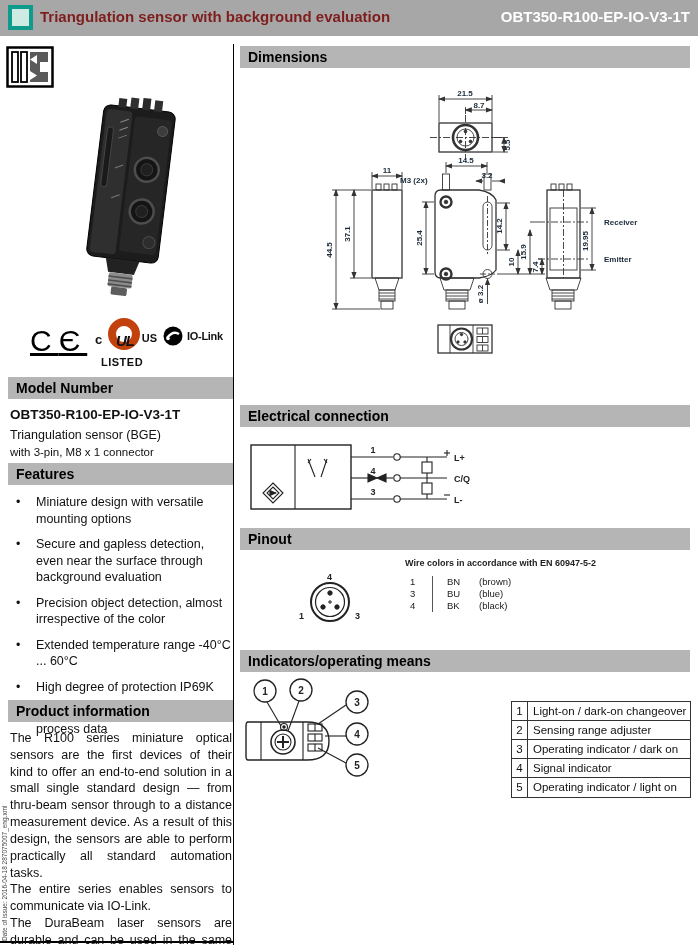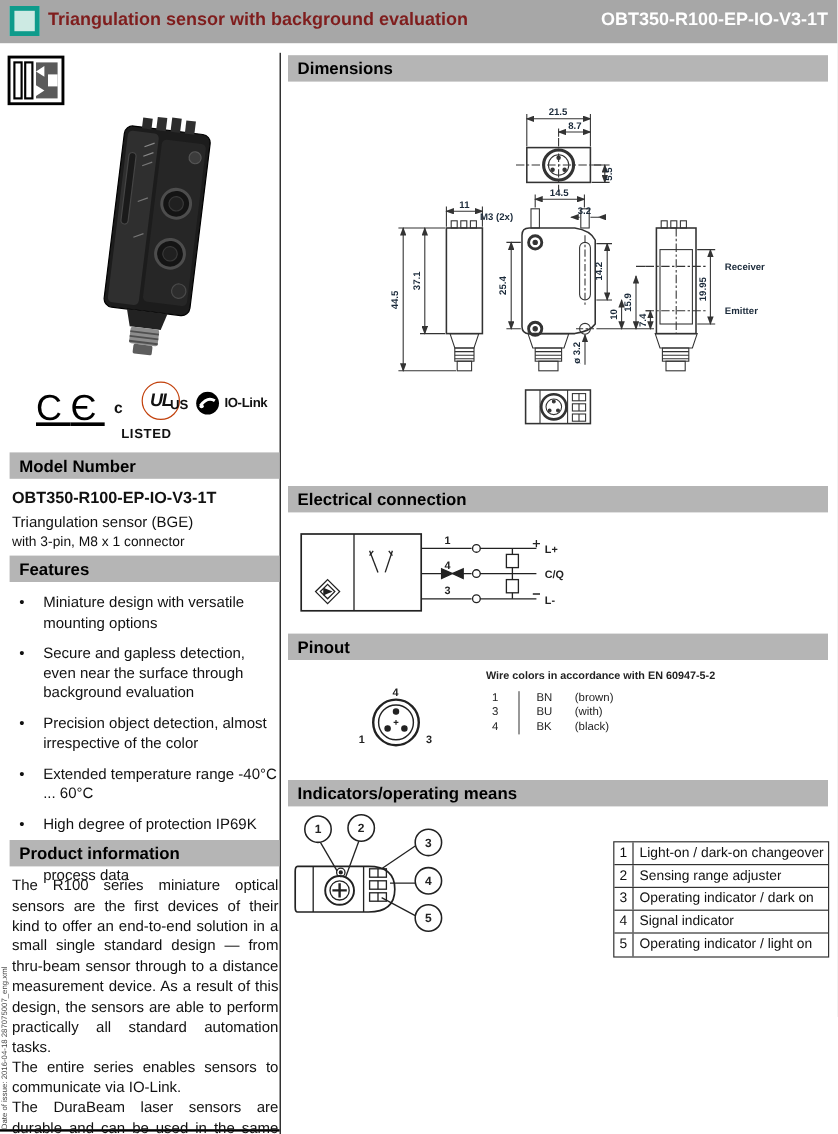--- a/index.html
+++ b/index.html
@@ -23,21 +23,21 @@
   .feat .f-item{display:flex;margin-bottom:9px;font-size:12.5px;line-height:1.32;}
   .feat .f-bullet{width:11px;flex:0 0 11px;margin-left:6px;margin-right:9px;}
   
   .pinfo{position:absolute;left:10px;width:222px;font-size:12.5px;line-height:1.345;text-align:justify;}
   .pinfo p{margin:0;}
   
   .vnote{position:absolute;left:1px;top:941px;transform:rotate(-90deg);transform-origin:top left;white-space:nowrap;font-size:6.5px;color:#444;}
   
   .ce-logo{position:absolute;left:30px;top:324px;font-size:30px;letter-spacing:7px;color:#000;font-weight:500;text-decoration:underline;}
   .ul-logo{position:absolute;left:95px;top:318px;width:62px;height:50px;}
-  .ul-circle{position:absolute;left:23px;top:0px;width:32px;height:32px;border:1px solid #c2410c;border-radius:50%;text-align:center;}
+  .ul-circle{position:absolute;left:13px;top:0px;width:32px;height:32px;border:8px solid #c2410c;border-radius:50%;text-align:center;}
   .ul-inner{font-weight:bold;font-style:italic;font-size:15px;line-height:30px;letter-spacing:-1px;}
   .ul-c{position:absolute;left:0px;top:14px;font-weight:bold;font-size:13px;}
   .ul-us{position:absolute;right:0px;top:14px;font-weight:bold;font-size:11px;}
   .ul-listed{position:absolute;left:6px;top:38px;font-weight:bold;font-size:11px;letter-spacing:0.5px;}
   .iolink-logo{position:absolute;left:163px;top:326px;display:flex;align-items:center;}
   .iolink-text{font-size:11px;font-weight:bold;margin-left:4px;letter-spacing:-0.3px;}
   
   .pin-note{position:absolute;left:405px;top:558px;font-size:9px;font-weight:bold;color:#222;}
   .pin-table{position:absolute;left:410px;top:576px;display:flex;font-size:9.5px;color:#222;line-height:12px;}
   .pin-table .colnum{width:22px;text-align:left;}
@@ -390,21 +390,21 @@
       <div>4</div>
     </div>
     <div class="vline"></div>
     <div class="colcode">
       <div>BN</div>
       <div>BU</div>
       <div>BK</div>
     </div>
     <div class="colcolor">
       <div>(brown)</div>
-      <div>(with)</div>
+      <div>(blue)</div>
       <div>(black)</div>
     </div>
   </div>
 
   <div class="sec-h right" style="top:650px;">Indicators/operating means</div>
 
   <svg style="position:absolute;left:245px;top:678px;" width="190" height="140" viewBox="0 0 190 140">
     <g stroke="#222" stroke-width="1.1" fill="none">
 
       <line x1="22" y1="24" x2="36" y2="48"></line>

